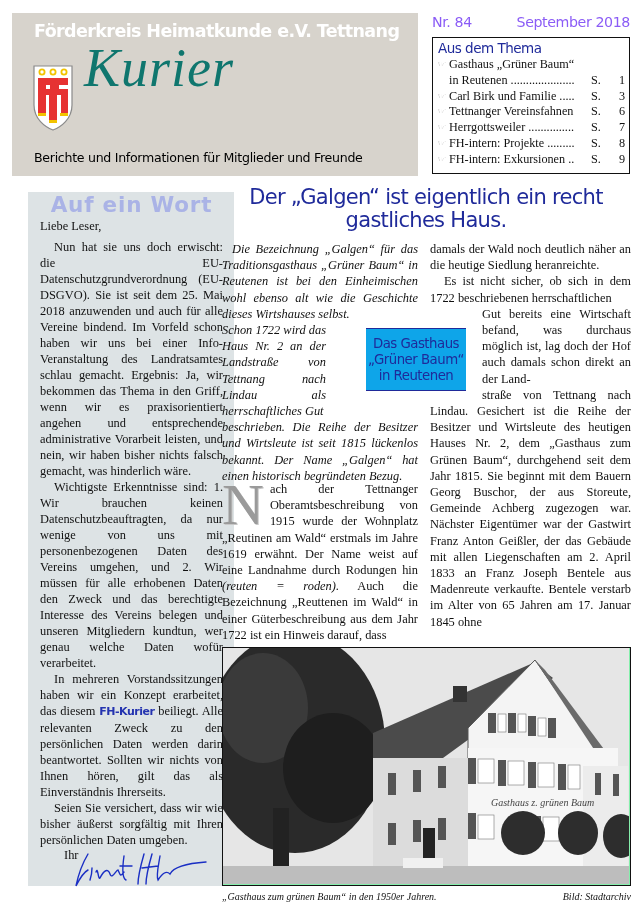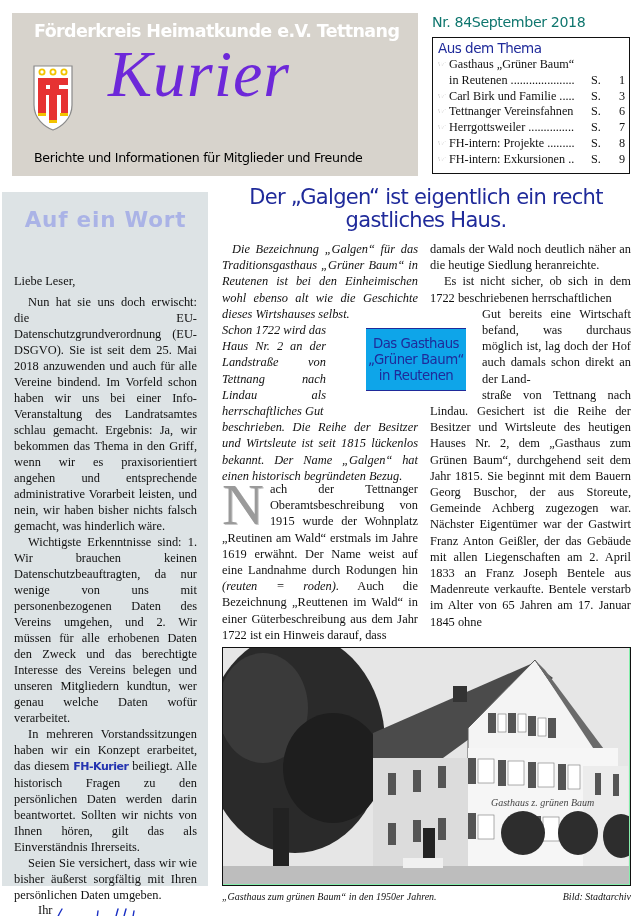--- a/index.html
+++ b/index.html
@@ -3,37 +3,37 @@
 <meta charset="utf-8">
 <style>
   * { box-sizing: border-box; margin: 0; padding: 0; }
   html, body { width: 637px; height: 916px; background: #ffffff; overflow: hidden; }
   body { position: relative; font-family: "Liberation Serif", "DejaVu Serif", serif; color: #111; }
 
   
   .masthead { position: absolute; left: 12px; top: 13px; width: 406px; height: 163px; background: #d7d3cc; }
   .mh-org { position: absolute; left: 22px; top: 8px; font-family: "DejaVu Sans", sans-serif; font-weight: bold; color: #ffffff; font-size: 17.5px; letter-spacing: -0.6px; white-space: nowrap; }
   .mh-crest { position: absolute; left: 21px; top: 52px; width: 40px; height: 66px; }
-  .mh-title { position: absolute; left: 72px; top: 28px; font-family: "Liberation Serif", serif; font-style: italic; color: #6d28d9; font-size: 66px; line-height: 1; letter-spacing: 1px; margin-left: 24px; }
+  .mh-title { position: absolute; left: 72px; top: 28px; font-family: "Liberation Serif", serif; font-style: italic; color: #0f766e; font-size: 54px; line-height: 1; letter-spacing: 1px; }
   .mh-sub { position: absolute; left: 22px; top: 137px; font-family: "DejaVu Sans", sans-serif; color: #000000; font-size: 12.6px; letter-spacing: -0.3px; white-space: nowrap; }
 
   
-  .issue { position: absolute; left: 432px; top: 14px; width: 198px; font-family: "DejaVu Sans", sans-serif; font-size: 14.2px; color: #0f766e; display: flex; letter-spacing: -0.4px; }
+  .issue { position: absolute; left: 432px; top: 14px; width: 198px; font-family: "DejaVu Sans", sans-serif; font-size: 14.2px; color: #8b5cf6; display: flex; justify-content: space-between; letter-spacing: -0.4px; }
   .toc { position: absolute; left: 432px; top: 37px; width: 198px; height: 137px; border: 1px solid #111; padding: 2px 4px 0 5px; }
   .toc-title { font-family: "DejaVu Sans", sans-serif; color: #1f2a9a; font-size: 13.5px; letter-spacing: -0.5px; line-height: 17px; }
   .toc-row { display: flex; font-size: 12.2px; line-height: 15.8px; white-space: nowrap; }
   .toc-row .ic { width: 11px; font-size: 9px; color: #444; flex: none; line-height: 15.8px; }
   .toc-row .lbl { flex: 1; overflow: hidden; }
   .toc-row .pg { width: 34px; flex: none; display: flex; justify-content: space-between; }
   .toc-row.indent .ic { visibility: hidden; }
 
   
-  .sidebar { position: absolute; left: 2px; top: 192px; width: 206px; height: 694px; background: #dde3e5; padding: 15px 11px 0 12px; }
+  .sidebar { position: absolute; left: 28px; top: 192px; width: 206px; height: 694px; background: #dde3e5; padding: 0 11px 0 12px; }
   .sb-head { font-family: "DejaVu Sans", sans-serif; font-weight: bold; color: #aab3e6; font-size: 21.5px; letter-spacing: 0.8px; line-height: 26px; text-align: center; }
-  .sb-text { font-size: 12.4px; line-height: 16px; text-align: justify; margin-top: 40px; }
+  .sb-text { font-size: 12.4px; line-height: 16px; text-align: justify; }
   .sb-text p { text-indent: 14px; }
   .sb-text p.noi { text-indent: 0; margin-bottom: 5px; }
   .fh-brand { font-family: "DejaVu Sans", sans-serif; font-weight: bold; color: #2433b0; font-size: 11px; letter-spacing: -0.5px; }
   .sign { position: relative; height: 72px; }
   .sign .ihr { position: absolute; left: 24px; top: 0; font-size: 12.4px; }
   .sign svg { position: absolute; left: 34px; top: 2px; }
 
   
   .art-title { position: absolute; left: 222px; top: 186px; width: 408px; text-align: center; font-family: "DejaVu Sans", sans-serif; color: #1f2a9a; font-size: 21px; line-height: 23px; letter-spacing: -0.7px; }
   .col { position: absolute; font-size: 12.4px; line-height: 16.2px; text-align: justify; }
@@ -131,21 +131,21 @@
       </span>
   </div>
 </div>
 
 <div class="sidebar">
   <div class="sb-head">Auf ein Wort</div>
   <div class="sb-text">
     <p class="noi">Liebe Leser,</p>
     <p>Nun hat sie uns doch erwischt: die EU-Datenschutzgrundverordnung (EU-DSGVO). Sie ist seit dem 25. Mai 2018 anzuwenden und auch für alle Vereine bindend. Im Vorfeld schon haben wir uns bei einer Info-Veranstaltung des Landratsamtes schlau gemacht. Ergebnis: Ja, wir bekommen das Thema in den Griff, wenn wir es praxisorientiert angehen und entsprechende administrative Vorarbeit leisten, und nein, wir haben bisher nichts falsch gemacht, was hinderlich wäre.</p>
     <p>Wichtigste Erkenntnisse sind: 1. Wir brauchen keinen Datenschutzbeauftragten, da nur wenige von uns mit personenbezogenen Daten des Vereins umgehen, und 2. Wir müssen für alle erhobenen Daten den Zweck und das berechtigte Interesse des Vereins belegen und unseren Mitgliedern kundtun, wer genau welche Daten wofür verarbeitet.</p>
-    <p><span>In mehreren Vorstandssitzungen haben wir ein Konzept erarbeitet, das diesem</span> <span class="fh-brand">FH-Kurier</span> <span>beiliegt. Alle historisch Fragen zu den persönlichen Daten werden darin beantwortet. Sollten wir nichts von Ihnen hören, gilt das als Einverständnis Ihrerseits.</span></p>
+    <p><span>In mehreren Vorstandssitzungen haben wir ein Konzept erarbeitet, das diesem</span> <span class="fh-brand">FH-Kurier</span> <span>beiliegt. Alle relevanten Zweck zu den persönlichen Daten werden darin beantwortet. Sollten wir nichts von Ihnen hören, gilt das als Einverständnis Ihrerseits.</span></p>
     <p>Seien Sie versichert, dass wir wie bisher äußerst sorgfältig mit Ihren persönlichen Daten umgeben.</p>
   </div>
   <div class="sign">
     <span class="ihr">Ihr</span>
     <svg width="140" height="40" viewBox="0 0 140 40">
       <path d="M14 4 C8 14 4 26 2 36 C6 28 10 22 14 20 M18 18 C18 24 16 30 16 30 M22 22 C24 16 24 30 26 28 C30 20 34 18 36 24 C38 30 42 20 44 20 C46 24 46 28 50 22 M50 6 C48 20 48 28 52 30 M46 16 L58 16 M70 4 C66 18 64 28 64 34 M78 4 C74 18 72 28 72 34 M68 18 L84 16 M86 6 C84 18 82 26 84 30 C88 24 92 20 96 24 C98 20 104 14 132 12" fill="none" stroke="#1a2fc4" stroke-width="1.4" stroke-linecap="round"></path>
     </svg>
 
   </div>
 </div>

